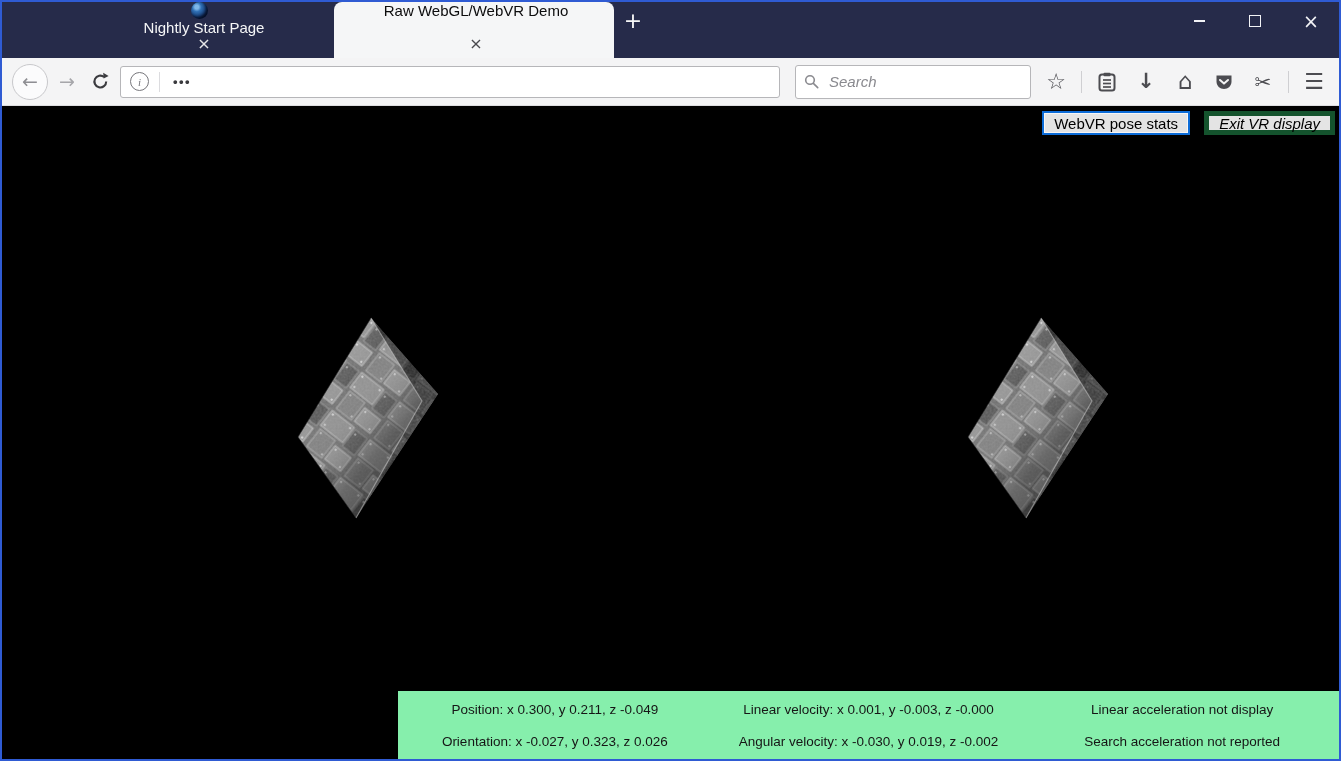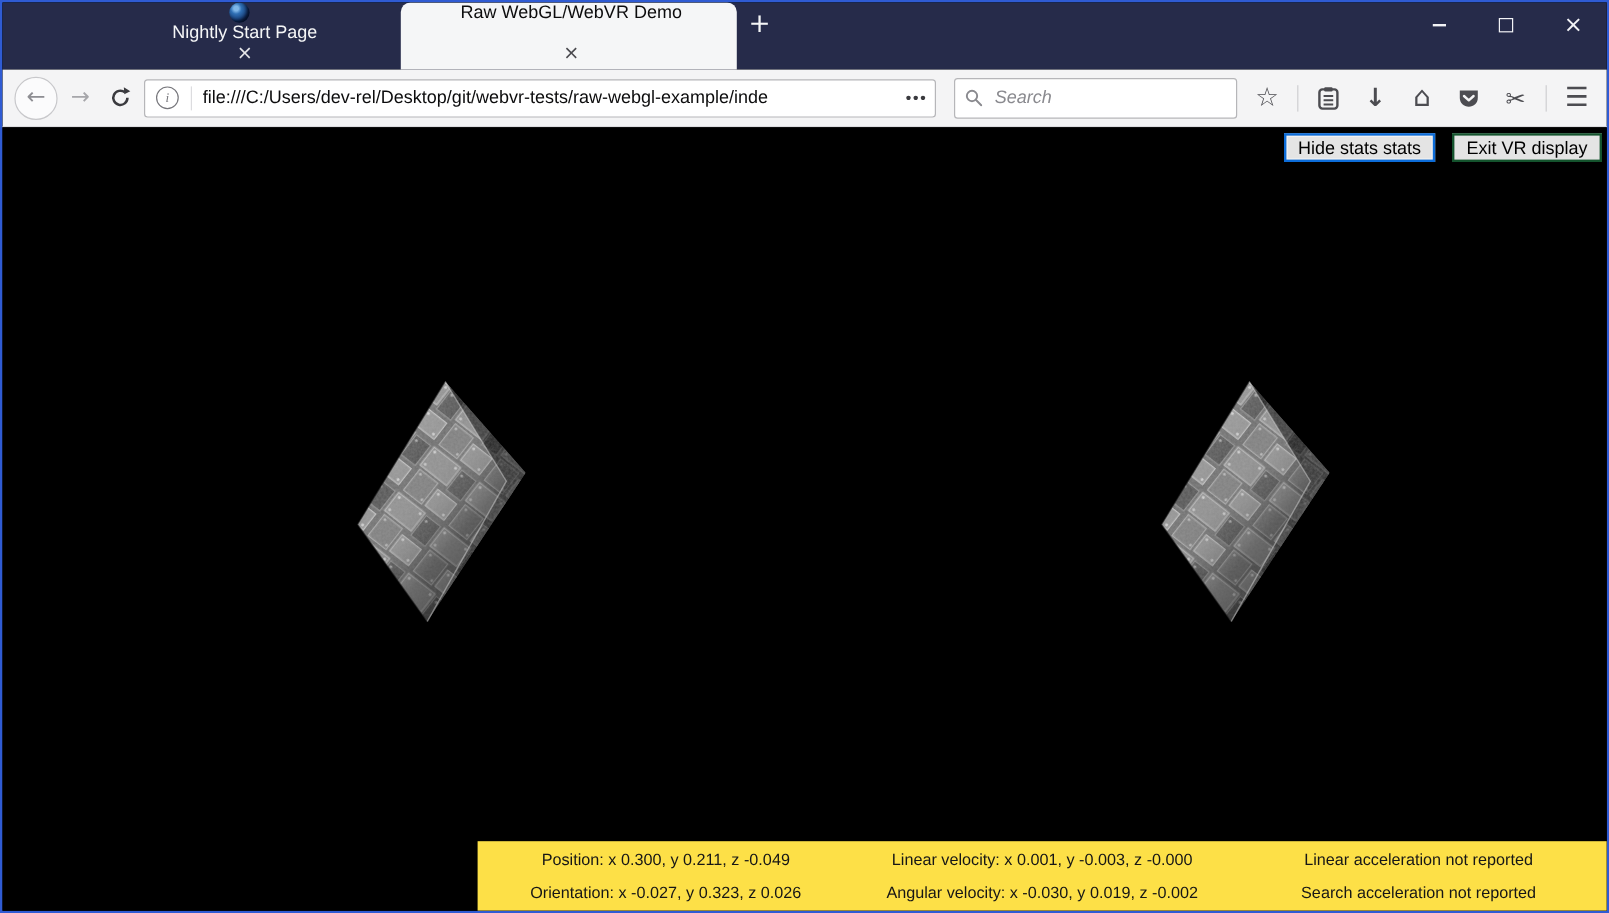--- a/index.html
+++ b/index.html
@@ -52,26 +52,26 @@
   .search-input::placeholder{font-style:italic;color:#8a8a8f;}
   
   .icon-btn{width:28px;height:28px;margin-left:11px;display:flex;align-items:center;justify-content:center;color:#4c4c51;font-size:20px;}
   .tool-sep{width:1px;height:22px;background:#cfcfd2;margin-left:11px;}
   .icon-btn svg{display:block;}
   
   .content{position:relative;flex:1;background:#000;}
   .vr-buttons{position:absolute;top:5px;right:4px;display:flex;gap:14px;}
   .vr-btn{height:24px;box-sizing:border-box;font-size:15px;font-family:"Liberation Sans",sans-serif;color:#000;background:#e4e4e4;padding:0 10px;display:flex;align-items:center;}
   .vr-btn.focused{border:2px solid #0c6cd8;box-shadow:inset 0 0 0 1px #f6f6f6;}
-  .vr-btn.normal{border:2px solid #14532d;}
+  .vr-btn.normal{border:5px solid #14532d;font-style:italic;}
   .cube{position:absolute;width:152px;height:212px;}
   .cube-left{left:284px;top:206px;}
   .cube-right{left:954px;top:206px;}
   
-  .stats{position:absolute;left:396px;right:0;bottom:0;height:58px;background:#fde047;color:#161616;
+  .stats{position:absolute;left:396px;right:0;bottom:0;height:68px;background:#86efac;color:#161616;
     display:grid;grid-template-columns:1fr 1fr 1fr;grid-template-rows:1fr 1fr;align-items:center;justify-items:center;
     font-size:13.5px;padding:2px 0;box-sizing:border-box;}
   .stat-cell{white-space:nowrap;}
   .hidden-defs{position:absolute;width:0;height:0;}
 </style>
 </head>
 <body>
 
 <div class="window">
 
@@ -104,24 +104,20 @@
     <div class="nav-btn reload-btn">
       <svg width="19" height="19" viewBox="0 0 19 19">
         <path d="M15.2 9.5 a5.9 5.9 0 1 1 -2.1-4.5" fill="none" stroke="#3b3b3f" stroke-width="2.1"></path>
         <polygon points="12.2,0.8 12.6,6.6 17.6,4.1" fill="#3b3b3f"></polygon>
       </svg>
     </div>
 
     <div class="urlbar">
       <span class="info-badge">i</span>
       <span class="url-sep"></span>
-      <span class="url-text-wrap">
-        <span class="url-text">file:///C:/Users/dev-rel/Desktop/git/webvr-tests/raw-webgl-example/inde</span>
-        <span class="url-fade"></span>
-      </span>
       <span class="url-overflow">•••</span>
     </div>
 
     <div class="searchbar">
       <svg width="15" height="15" viewBox="0 0 16 16">
         <circle cx="6.4" cy="6.4" r="4.6" fill="none" stroke="#8a8a8f" stroke-width="1.7"></circle>
         <line x1="10" y1="10" x2="14.6" y2="14.6" stroke="#8a8a8f" stroke-width="1.7" stroke-linecap="round"></line>
       </svg>
       <input class="search-input" placeholder="Search" style="">
     </div>
@@ -195,27 +191,27 @@
     </svg>
 
     <svg class="cube cube-left" viewBox="0 0 152 212">
       <use href="#cubeG"></use>
     </svg>
     <svg class="cube cube-right" viewBox="0 0 152 212">
       <use href="#cubeG"></use>
     </svg>
 
     <div class="vr-buttons">
-      <button class="vr-btn focused">Hide stats stats</button>
+      <button class="vr-btn focused">WebVR pose stats</button>
       <button class="vr-btn normal">Exit VR display</button>
     </div>
 
     <div class="stats">
       <span class="stat-cell">Position: x 0.300, y 0.211, z -0.049</span>
       <span class="stat-cell">Linear velocity: x 0.001, y -0.003, z -0.000</span>
-      <span class="stat-cell">Linear acceleration not reported</span>
+      <span class="stat-cell">Linear acceleration not display</span>
       <span class="stat-cell">Orientation: x -0.027, y 0.323, z 0.026</span>
       <span class="stat-cell">Angular velocity: x -0.030, y 0.019, z -0.002</span>
       <span class="stat-cell">Search acceleration not reported</span>
     </div>
   </div>
 
 </div>
 
 </body></html>

